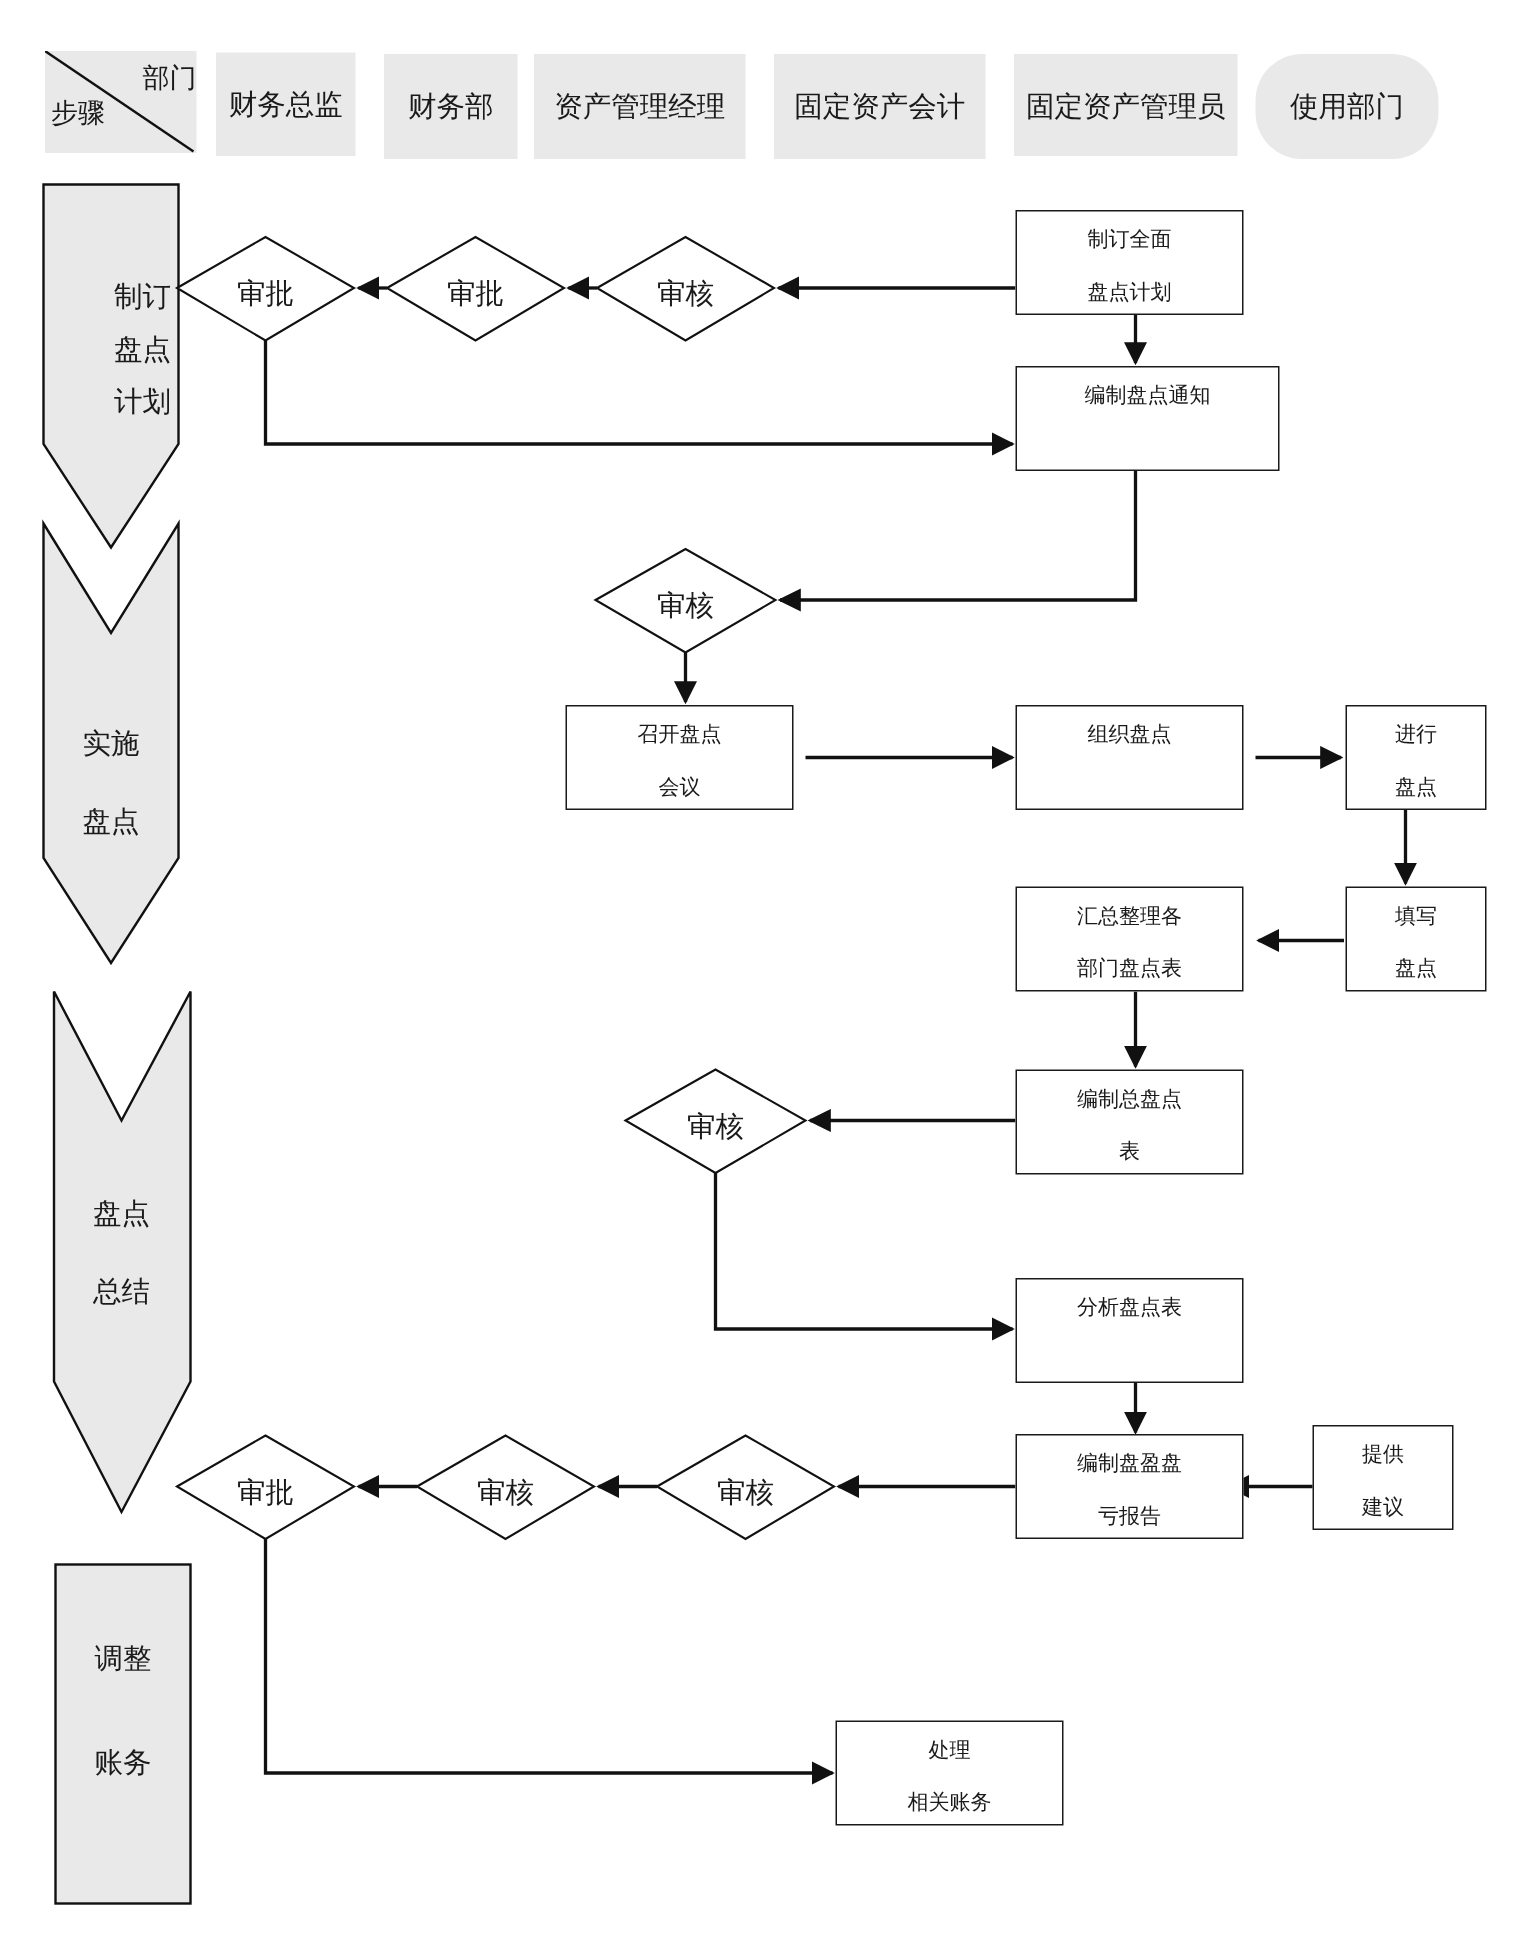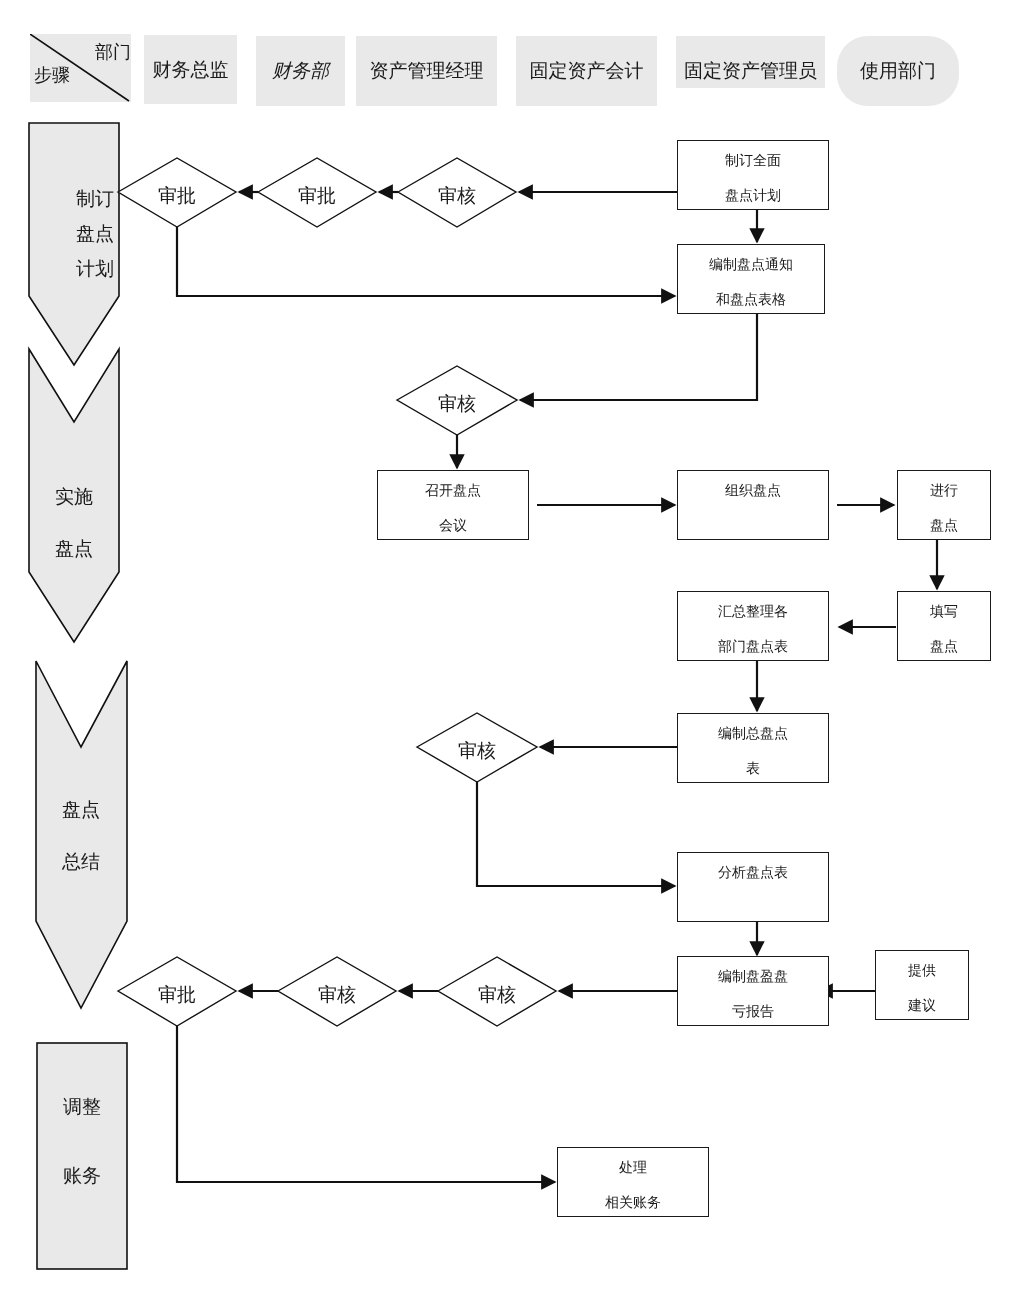--- a/index.html
+++ b/index.html
@@ -21,24 +21,24 @@
 <body>
 
 <div class="corner">
   <svg width="101" height="68">
     <line x1="0" y1="0" x2="99" y2="67" stroke="#111" stroke-width="1.6"></line>
   </svg>
   <span class="t1">部门</span>
   <span class="t2">步骤</span>
 </div>
 <div class="hdr" style="left:144px;top:35px;width:93px;height:69px;">财务总监</div>
-<div class="hdr" style="left:256px;top:36px;width:89px;height:70px;font-style:italic;">财务部</div>
+<div class="hdr" style="left:256px;top:36px;width:89px;height:70px;">财务部</div>
 <div class="hdr" style="left:356px;top:36px;width:141px;height:70px;">资产管理经理</div>
 <div class="hdr" style="left:516px;top:36px;width:141px;height:70px;">固定资产会计</div>
-<div class="hdr" style="left:676px;top:36px;width:149px;height:52px;text-align:right;">固定资产管理员</div>
+<div class="hdr" style="left:676px;top:36px;width:149px;height:68px;text-align:right;">固定资产管理员</div>
 <div class="hdr" style="left:837px;top:36px;width:122px;height:70px;border-radius:31px;">使用部门</div>
 
 <svg id="diagram" width="1020" height="1306">
   <defs>
     <marker id="ah" viewBox="0 0 10 10" refX="9" refY="5" markerWidth="7" markerHeight="7" orient="auto-start-reverse">
       <path d="M0,0 L10,5 L0,10 z" fill="#111"></path>
     </marker>
   </defs>
   <g fill="#e9e9e9" stroke="#111" stroke-width="1.6">
     <polygon points="29,123 119,123 119,296 74,365 29,296"></polygon>
@@ -106,23 +106,22 @@
 <div class="dtext" style="left:457px;top:404px;">审核</div>
 <div class="dtext" style="left:477px;top:751px;">审核</div>
 <div class="dtext" style="left:177px;top:995px;">审批</div>
 <div class="dtext" style="left:337px;top:995px;">审核</div>
 <div class="dtext" style="left:497px;top:995px;">审核</div>
 
 <div class="box" style="left:677px;top:140px;width:152px;height:70px;">
   <div>制订全面</div>
   <div>盘点计划</div>
 </div>
-<div class="box" style="left:677px;top:244px;width:148px;height:70px;">
+<div class="box" style="left:677px;top:244px;width:176px;height:70px;">
   <div>编制盘点通知</div>
-  <div>和盘点表格</div>
 </div>
 <div class="box" style="left:377px;top:470px;width:152px;height:70px;">
   <div>召开盘点</div>
   <div>会议</div>
 </div>
 <div class="box" style="left:677px;top:470px;width:152px;height:70px;">
   <div>组织盘点</div>
   <div></div>
 </div>
 <div class="box" style="left:897px;top:470px;width:94px;height:70px;">

